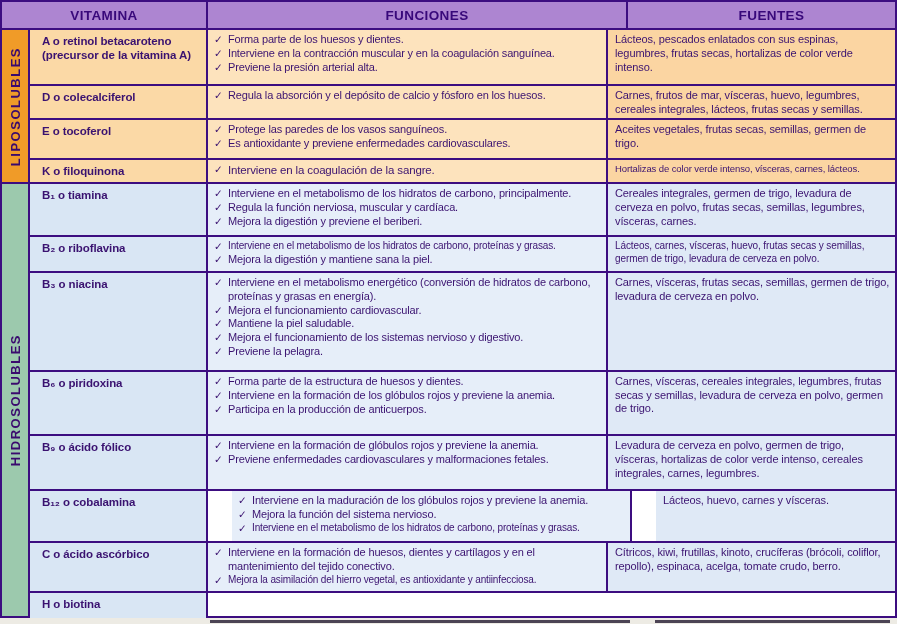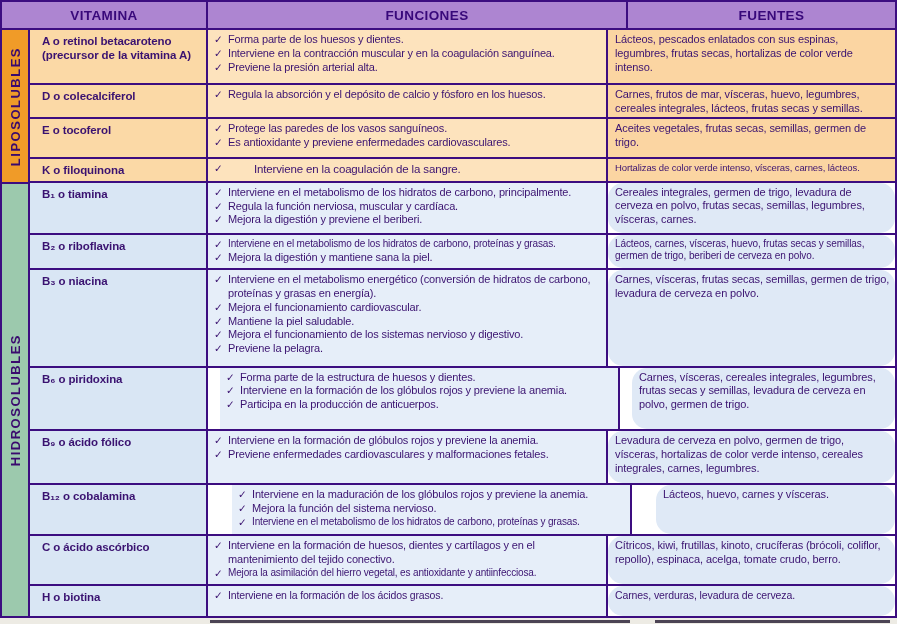--- a/index.html
+++ b/index.html
@@ -57,24 +57,24 @@
   .fn-item{display:flex;gap:4px;line-height:1.26;}
   .check{flex:0 0 10px;font-size:10.5px;line-height:inherit;}
   .fn-text{font-size:11px;letter-spacing:-.15px;}
   .sources-text{font-size:11px;line-height:1.25;letter-spacing:-.1px;display:block;}
   
   .row.liposolubles .vitamin-cell{background:var(--lipo-name-bg);}
   .row.liposolubles .functions-cell{background:var(--lipo-body-bg);}
   .row.liposolubles .sources-cell{background:var(--lipo-source-bg);}
   .row.hidrosolubles .vitamin-cell{background:var(--hydro-name-bg);}
   .row.hidrosolubles .functions-cell{background:var(--hydro-body-bg);}
-  .row.hidrosolubles .sources-cell{background:var(--hydro-source-bg);border-radius:15px;}
+  .row.hidrosolubles .sources-cell{background:var(--hydro-source-bg);}
   
   .row:nth-child(4) .sources-text{font-size:9.5px;}
-  .row:nth-child(4) .fn-text{font-size:11.5px;margin-left:26px;}
+  .row:nth-child(4) .fn-text{font-size:11.5px;}
   .row:nth-child(6) .fn-item:nth-child(1) .fn-text{font-size:10px;}
   .row:nth-child(6) .sources-text{font-size:10px;}
   .row:nth-child(10) .fn-item:nth-child(3) .fn-text{font-size:10px;}
   .row:nth-child(11) .fn-item:nth-child(2) .fn-text{font-size:10px;}
   .row:nth-child(12) .fn-text{font-size:10.5px;}
   .row:nth-child(12) .sources-text{font-size:10.5px;}
   
   .bottom-strip{height:6px;background:#edebe4;position:relative;}
   .bottom-strip .bar{position:absolute;top:2px;height:3px;background:#4c4454;}
   .bar-left{left:210px;width:420px;}
@@ -204,21 +204,21 @@
             <div class="fn-item">
               <span class="check">✓</span>
               <span class="fn-text">Interviene en el metabolismo de los hidratos de carbono, proteínas y grasas.</span>
             </div>
             <div class="fn-item">
               <span class="check">✓</span>
               <span class="fn-text">Mejora la digestión y mantiene sana la piel.</span>
             </div>
           </div>
           <div class="cell sources-cell">
-            <span class="sources-text">Lácteos, carnes, vísceras, huevo, frutas secas y semillas, germen de trigo, beriberi de cerveza en polvo.</span>
+            <span class="sources-text">Lácteos, carnes, vísceras, huevo, frutas secas y semillas, germen de trigo, levadura de cerveza en polvo.</span>
           </div>
         </div>
         <div class="row hidrosolubles" style="height: 103px;">
           <div class="cell vitamin-cell">
             <span class="vitamin-text">B₃ o niacina</span>
           </div>
           <div class="cell functions-cell">
             <div class="fn-item">
               <span class="check">✓</span>
               <span class="fn-text">Interviene en el metabolismo energético (conversión de hidratos de carbono, proteínas y grasas en energía).</span>
@@ -237,21 +237,21 @@
             </div>
             <div class="fn-item">
               <span class="check">✓</span>
               <span class="fn-text">Previene la pelagra.</span>
             </div>
           </div>
           <div class="cell sources-cell">
             <span class="sources-text">Carnes, vísceras, frutas secas, semillas, germen de trigo, levadura de cerveza en polvo.</span>
           </div>
         </div>
-        <div class="row hidrosolubles" style="height: 67px; gap: 12px;">
+        <div class="row hidrosolubles" style="height: 67px;">
           <div class="cell vitamin-cell">
             <span class="vitamin-text">B₆ o piridoxina</span>
           </div>
           <div class="cell functions-cell">
             <div class="fn-item">
               <span class="check">✓</span>
               <span class="fn-text">Forma parte de la estructura de huesos y dientes.</span>
             </div>
             <div class="fn-item">
               <span class="check">✓</span>
@@ -317,21 +317,21 @@
             </div>
             <div class="fn-item">
               <span class="check">✓</span>
               <span class="fn-text">Mejora la asimilación del hierro vegetal, es antioxidante y antiinfecciosa.</span>
             </div>
           </div>
           <div class="cell sources-cell">
             <span class="sources-text">Cítricos, kiwi, frutillas, kinoto, crucíferas (brócoli, coliflor, repollo), espinaca, acelga, tomate crudo, berro.</span>
           </div>
         </div>
-        <div class="row hidrosolubles" style="height: 32px;">
+        <div class="row hidrosolubles" style="height: 23px; flex-direction: column;">
           <div class="cell vitamin-cell">
             <span class="vitamin-text">H o biotina</span>
           </div>
           <div class="cell functions-cell">
             <div class="fn-item">
               <span class="check">✓</span>
               <span class="fn-text">Interviene en la formación de los ácidos grasos.</span>
             </div>
           </div>
           <div class="cell sources-cell">

